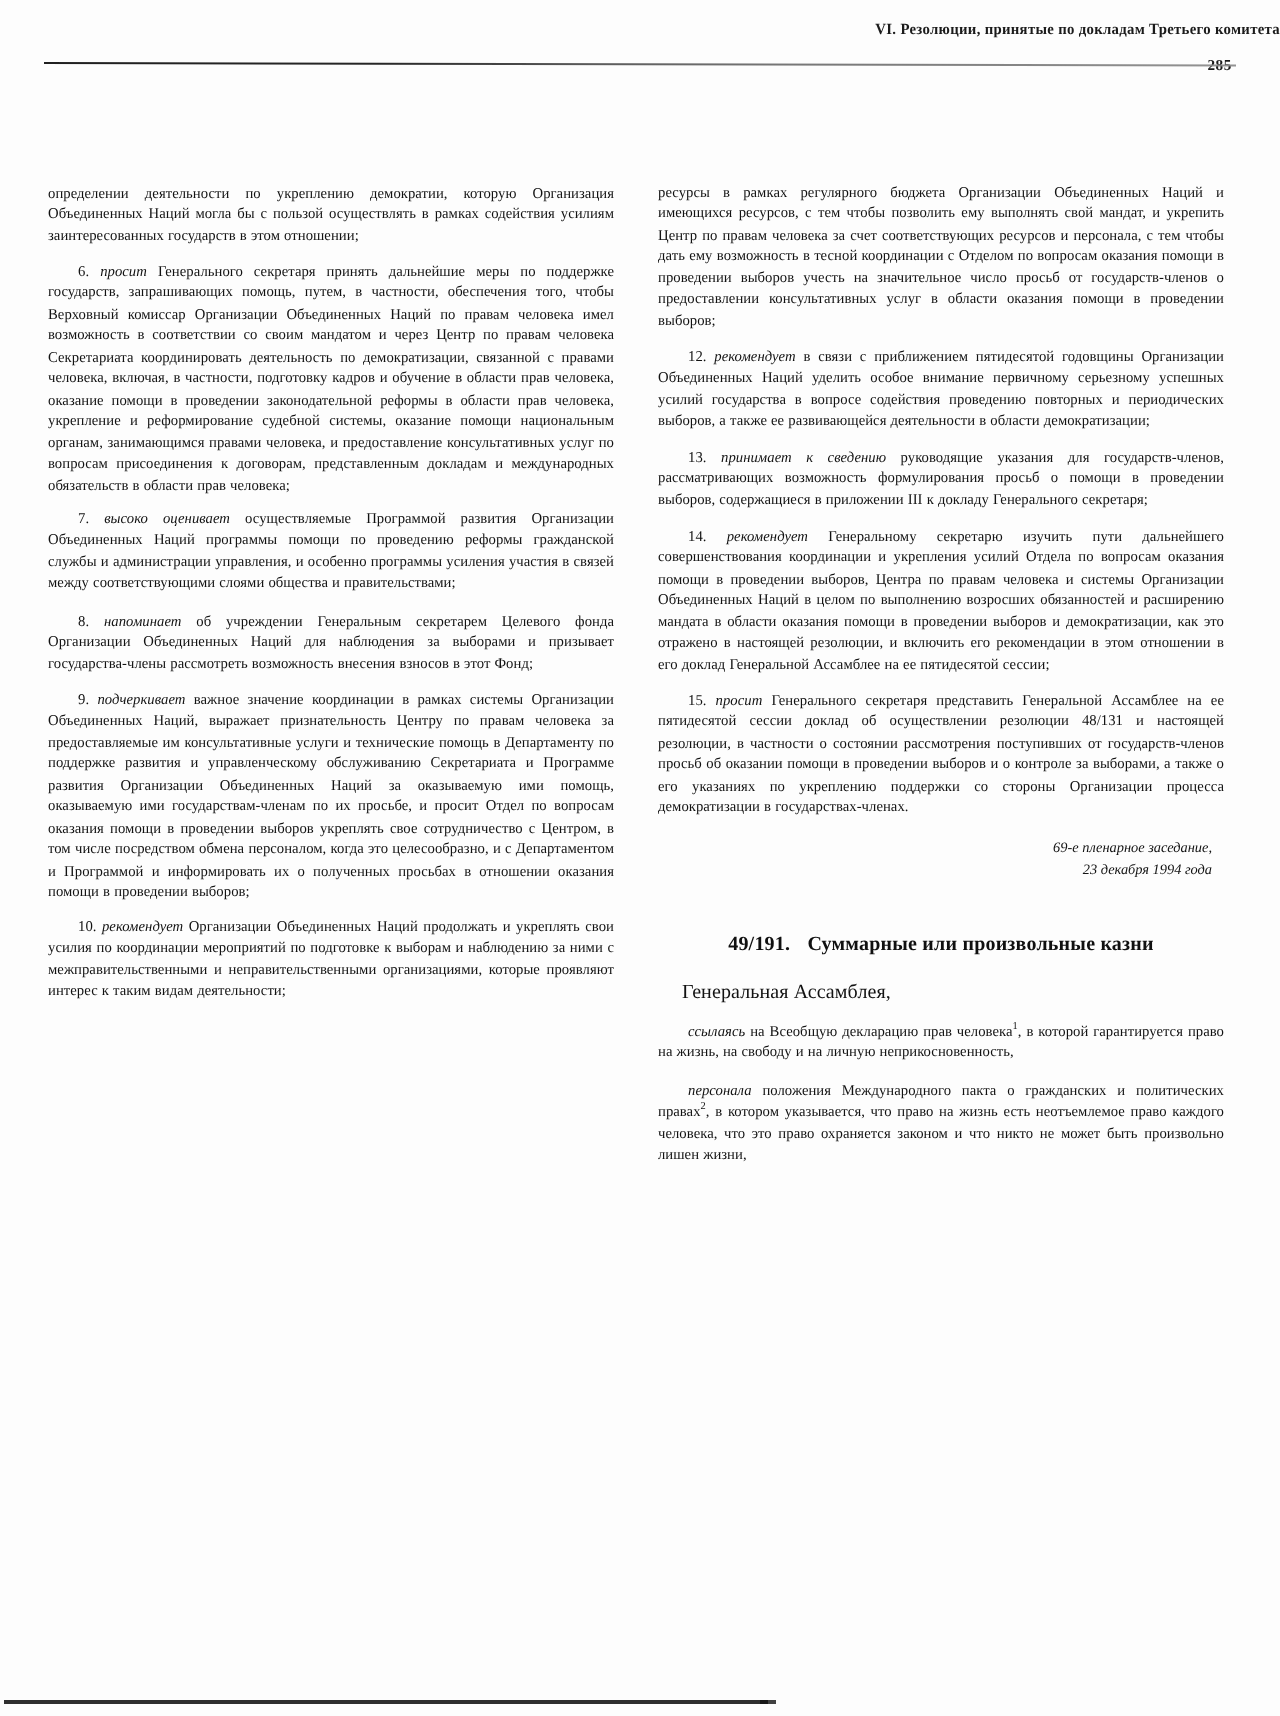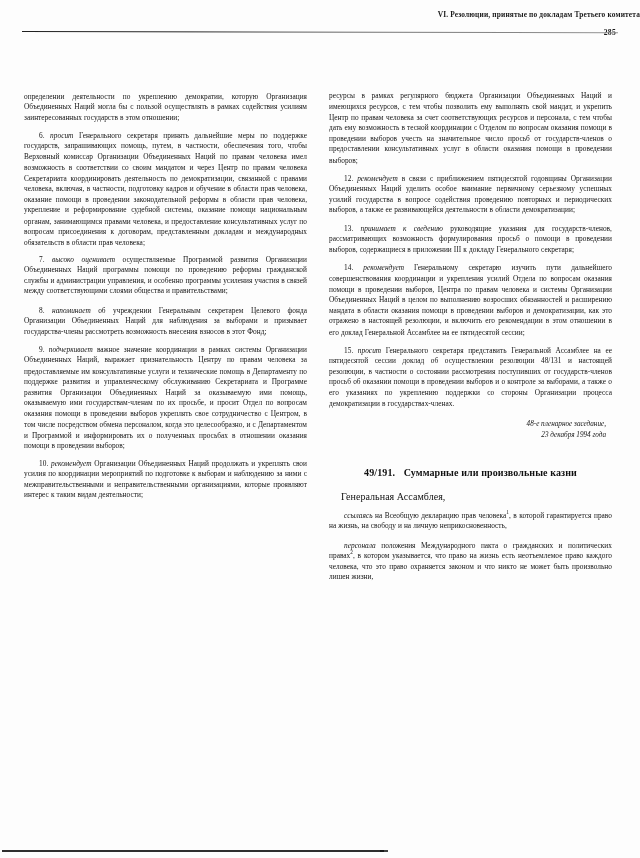--- a/index.html
+++ b/index.html
@@ -247,21 +247,21 @@
         <span>Генеральному секретарю изучить пути дальнейшего совершенствования координации и укрепления усилий Отдела по вопросам оказания помощи в проведении выборов, Центра по правам человека и системы Организации Объединенных Наций в целом по выполнению возросших обязанностей и расширению мандата в области оказания помощи в проведении выборов и демократизации, как это отражено в настоящей резолюции, и включить его рекомендации в этом отношении в его доклад Генеральной Ассамблее на ее пятидесятой сессии;</span>
       </p>
 
       <p class="para">
         <span class="num">15.</span>
         <span class="lead">просит</span>
         <span>Генерального секретаря представить Генеральной Ассамблее на ее пятидесятой сессии доклад об осуществлении резолюции 48/131 и настоящей резолюции, в частности о состоянии рассмотрения поступивших от государств-членов просьб об оказании помощи в проведении выборов и о контроле за выборами, а также о его указаниях по укреплению поддержки со стороны Организации процесса демократизации в государствах-членах.</span>
       </p>
 
       <div class="meeting">
-        <div>48-е пленарное заседание,</div>
+        <div>69-е пленарное заседание,</div>
         <div>23 декабря 1994 года</div>
       </div>
 
       <div class="res-heading">
         <span class="res-no">49/191.</span>
         <span>Суммарные или произвольные казни</span>
       </div>
 
       <p class="organ">Генеральная Ассамблея,</p>
 

